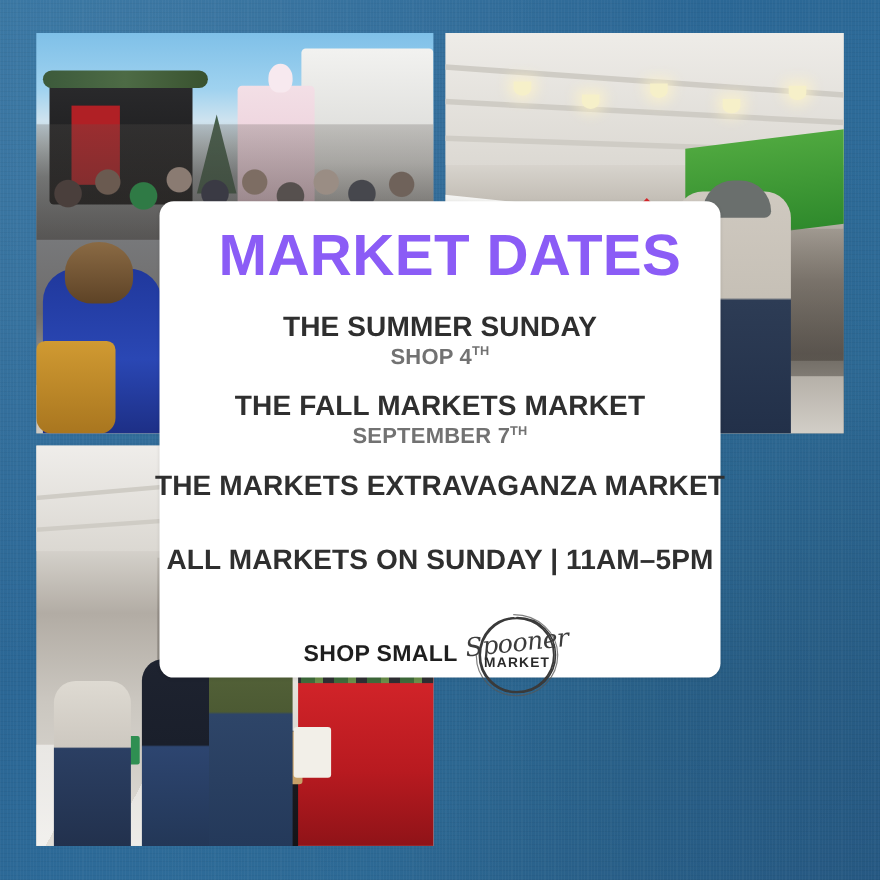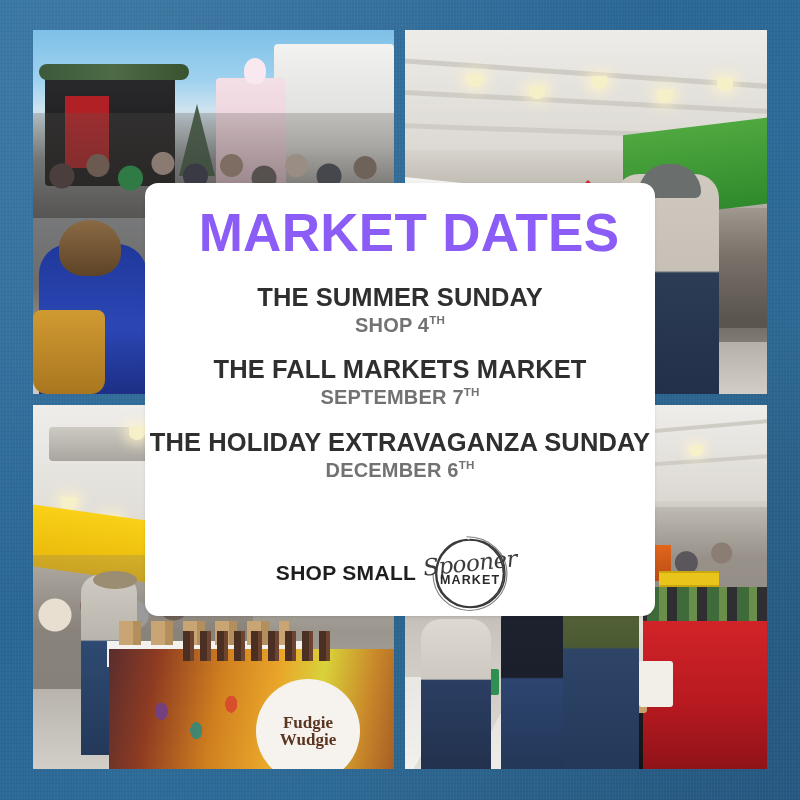--- a/index.html
+++ b/index.html
@@ -257,40 +257,20 @@
       <div class="tr-red"></div>
       <div class="tr-redsign"></div>
       <div class="tr-crowd"></div>
       <div class="tr-floor"></div>
       <div class="tr-man"></div>
       <div class="tr-cap"></div>
       <div class="tr-woman"></div>
       <div class="tr-wface"></div>
     </div>
 
-    <div class="photo p-bl">
-      <div class="bl-ceiling"></div>
-      <div class="bl-duct"></div>
-      <div class="tr-lamp" style="left:96px;top:22px;"></div>
-      <div class="tr-lamp" style="left:28px;top:92px;"></div>
-      <div class="tr-lamp" style="left:70px;top:110px;"></div>
-      <div class="bl-yellow"></div>
-      <div class="bl-crowd"></div>
-      <div class="bl-floor"></div>
-      <div class="bl-person"></div>
-      <div class="bl-hat"></div>
-      <div class="bl-table-white"></div>
-      <div class="bl-bags"></div>
-      <div class="bl-cloth"></div>
-      <div class="bl-bottles"></div>
-      <div class="bl-logo">
-        <span>Fudgie</span>
-        <span>Wudgie</span>
-      </div>
-    </div>
 
     <div class="photo p-br">
       <div class="br-ceiling"></div>
       <div class="br-beam" style="top:30px;transform:rotate(-5deg);"></div>
       <div class="br-beam" style="top:62px;transform:rotate(-4deg);"></div>
       <div class="br-lamp" style="right:64px;top:40px;"></div>
       <div class="br-lamp" style="right:132px;top:52px;"></div>
       <div class="br-lamp" style="right:206px;top:44px;"></div>
       <div class="br-backcrowd"></div>
       <div class="br-orange"></div>
@@ -320,26 +300,26 @@
       <div class="event-name">THE SUMMER SUNDAY</div>
       <div class="event-date"><span>SHOP </span><span>4</span><sup>TH</sup></div>
     </div>
 
     <div class="event-block">
       <div class="event-name">THE FALL MARKETS MARKET</div>
       <div class="event-date"><span>SEPTEMBER </span><span>7</span><sup>TH</sup></div>
     </div>
 
     <div class="event-block">
-      <div class="event-name">THE HOLIDAY EXTRAVAGANZA SUNDAY</div>
-      <div class="event-date"><span>DECEMBER </span><span>6</span><sup>TH</sup></div>
+      <div class="event-name">THE MARKETS EXTRAVAGANZA MARKET</div>
     </div>
 
     <div class="divider"></div>
 
+    <div class="hours">ALL MARKETS ON SUNDAY | 11AM–5PM</div>
 
     <div class="shop-row">
       <div class="shop-word">SHOP SMALL</div>
 
       <div class="brand-logo">
         <svg viewBox="0 0 100 100" aria-hidden="true">
           <circle cx="50" cy="50.5" r="33.5" fill="none" stroke="#3a3a3a" stroke-width="1.7"></circle>
           <path d="M50 16.5 C70.5 16.5 85 31.5 85 50.5 C85 69.5 70 84.5 50 84.5 C30 84.5 15.5 69.5 15.8 50.2 C16.1 32 29 17.6 47 16.6" fill="none" stroke="#3a3a3a" stroke-width="1.5" stroke-linecap="round"></path>
           <path d="M47 13.8 C69 13.8 87 30 87 50.5 C87 71 70.5 87.5 49.5 87.5 C29 87.5 13 71.5 13 51" fill="none" stroke="#555" stroke-width="1.1" stroke-linecap="round" opacity=".75"></path>
         </svg>

